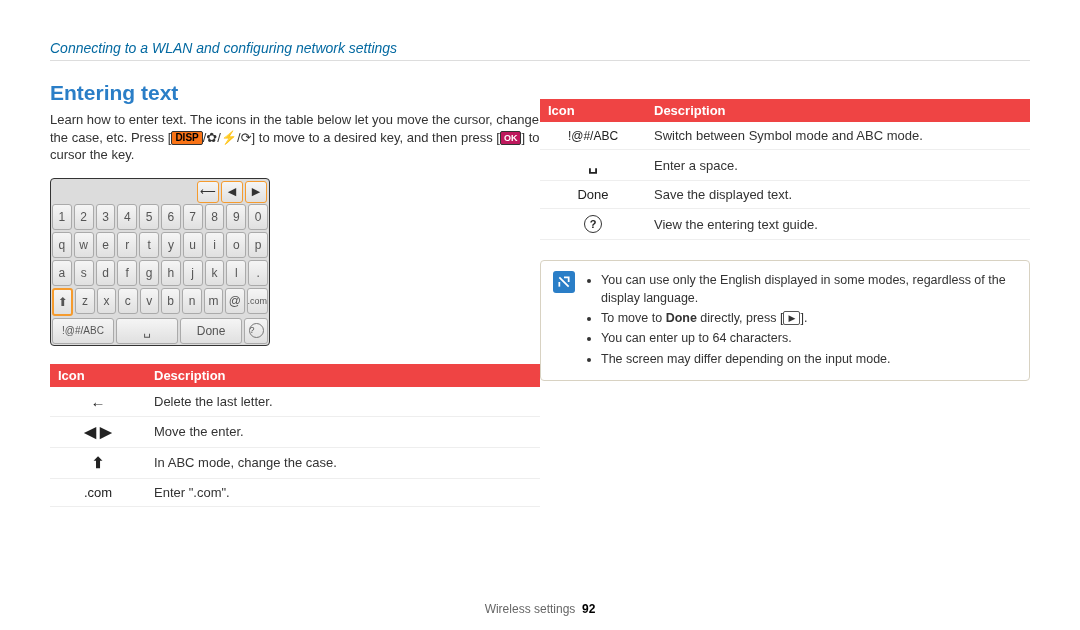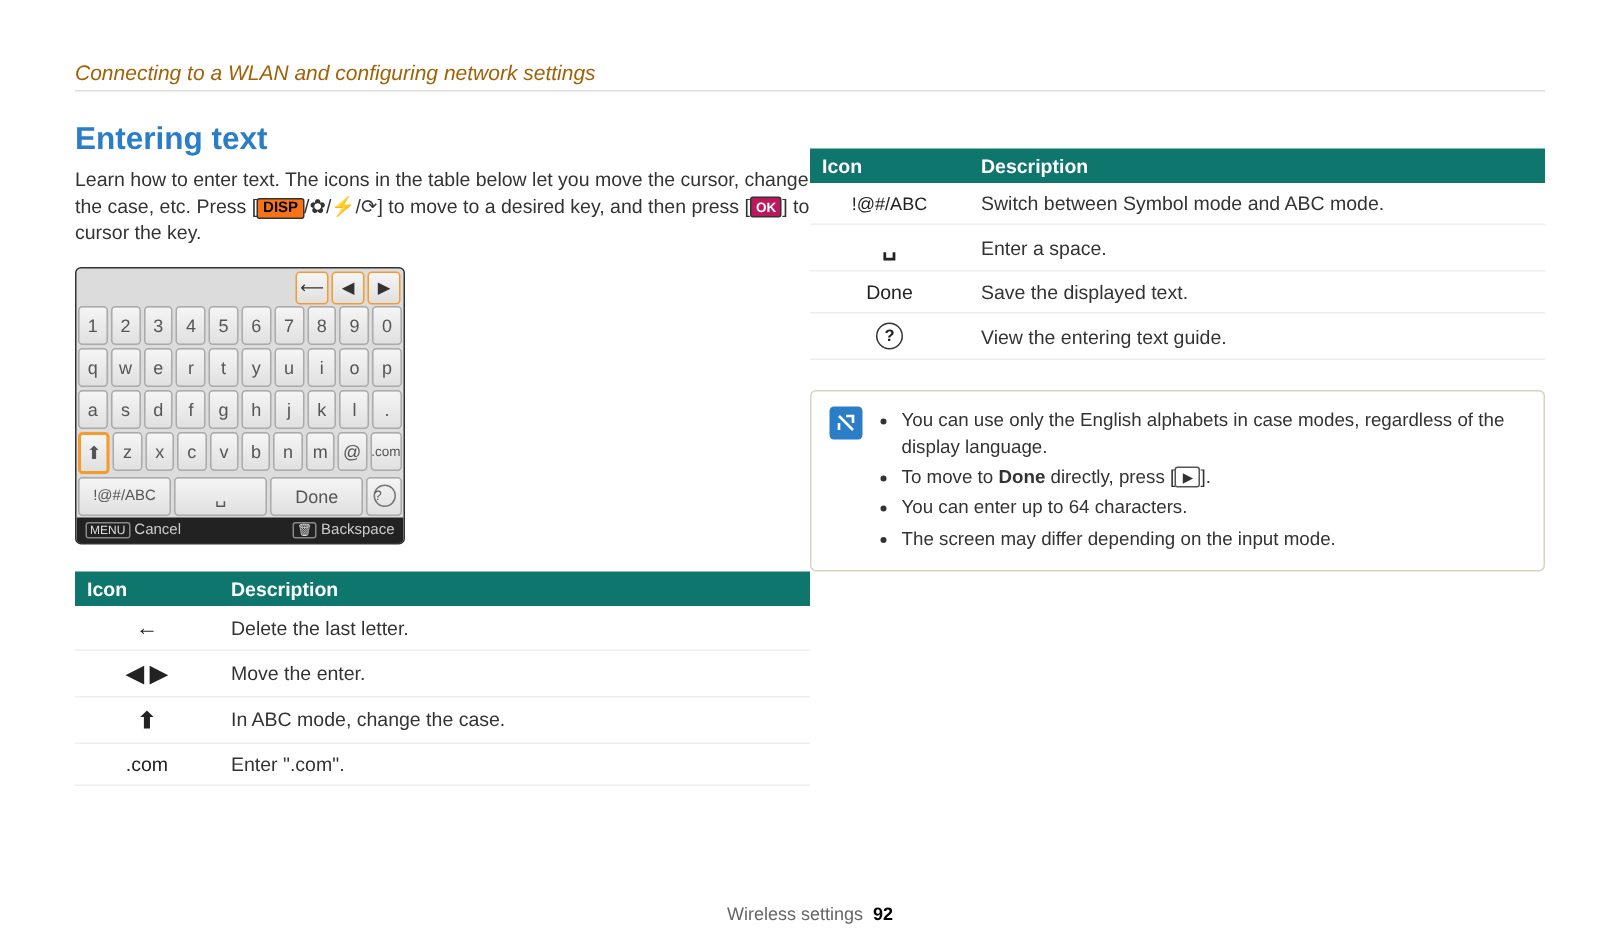--- a/index.html
+++ b/index.html
@@ -9,21 +9,21 @@
     color: #333;
     background: #fff;
     width: 1080px;
     height: 630px;
     box-sizing: border-box;
     padding: 40px 50px 20px 50px;
     position: relative;
   }
   .breadcrumb {
     font-style: italic;
-    color: #a16207;
+    color: #0369a1;
     font-size: 14px;
     margin-bottom: 4px;
   }
   .hr-top {
     border: none;
     border-top: 1px solid #ddd;
     margin: 0 0 20px 0;
   }
   .columns {
     display: flex;
@@ -132,21 +132,21 @@
 
   table.icon-table {
     width: 100%;
     border-collapse: collapse;
     margin-top: 18px;
     font-size: 13px;
   }
   table.icon-table th {
     text-align: left;
     color: #fff;
-    background: #0f766e;
+    background: #ef4444;
     font-weight: 600;
     padding: 4px 8px;
     font-size: 13px;
   }
   table.icon-table td {
     padding: 6px 8px;
     border-bottom: 1px solid #eee;
     vertical-align: middle;
   }
   table.icon-table td.icon-cell {
@@ -279,24 +279,20 @@
         <div class="kb-key" style="font-size:9px">.com</div>
       </div>
       <div class="kb-row">
         <div class="kb-key wide" style="font-size:10px">!@#/ABC</div>
         <div class="kb-key wide">␣</div>
         <div class="kb-key wide">Done</div>
         <div class="kb-key" style="flex:0.8">
             <span style="display:inline-block;border:1px solid #777;border-radius:50%;width:13px;height:13px;line-height:13px;font-size:9px">?</span>
           </div>
       </div>
-      <div class="kb-bottombar">
-        <span class="lbl"><span class="menu-chip">MENU</span><span>Cancel</span></span>
-        <span class="lbl"><span class="trash-chip">🗑</span><span>Backspace</span></span>
-      </div>
     </div>
 
     <table class="icon-table">
       <tbody>
           <tr>
         <th style="width:80px">Icon</th>
         <th>Description</th>
       </tr>
       <tr>
             <td class="icon-cell"><span class="icon-glyph">←</span></td>
@@ -345,21 +341,21 @@
       </table>
 
     <div class="note-box">
       <div class="note-icon">
         <svg width="14" height="14" viewBox="0 0 24 24" fill="none" stroke="#fff" stroke-width="3">
             <path d="M4 4l16 16M12 4h8v8"></path>
             <path d="M4 20v-8"></path>
           </svg>
       </div>
       <ul>
-        <li>You can use only the English alphabets in case modes, regardless of the display language.</li>
+        <li>You can use only the English displayed in some modes, regardless of the display language.</li>
         <li><span>To move to </span><b>Done</b><span> directly, press [</span><span class="play-chip">▶</span><span>].</span></li>
         <li>You can enter up to 64 characters.</li>
         <li>The screen may differ depending on the input mode.</li>
       </ul>
     </div>
   </div>
 </div>
 
 <div class="footer">
   <span>Wireless settings</span>&nbsp;&nbsp;<span class="pnum">92</span>

